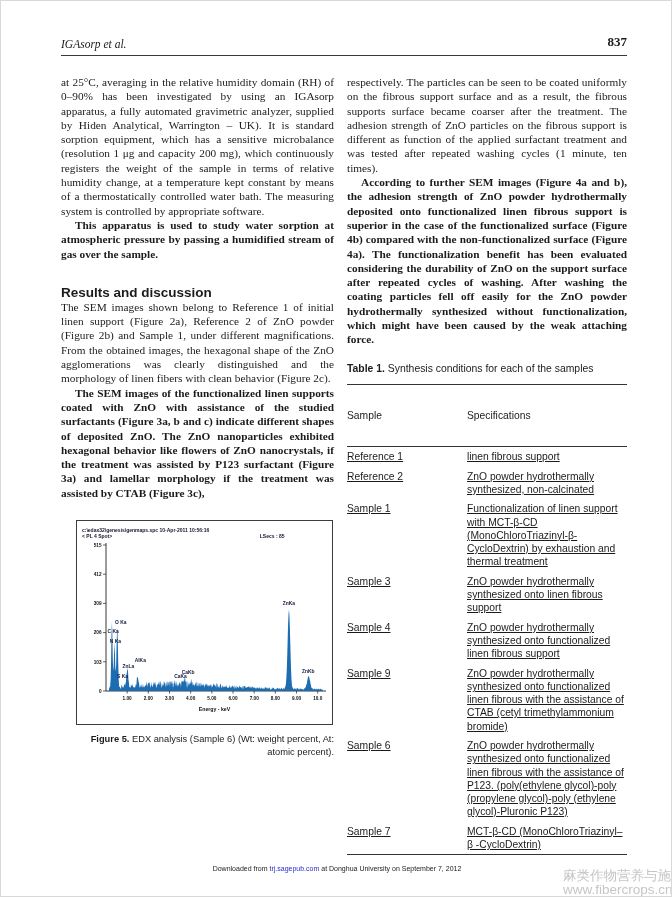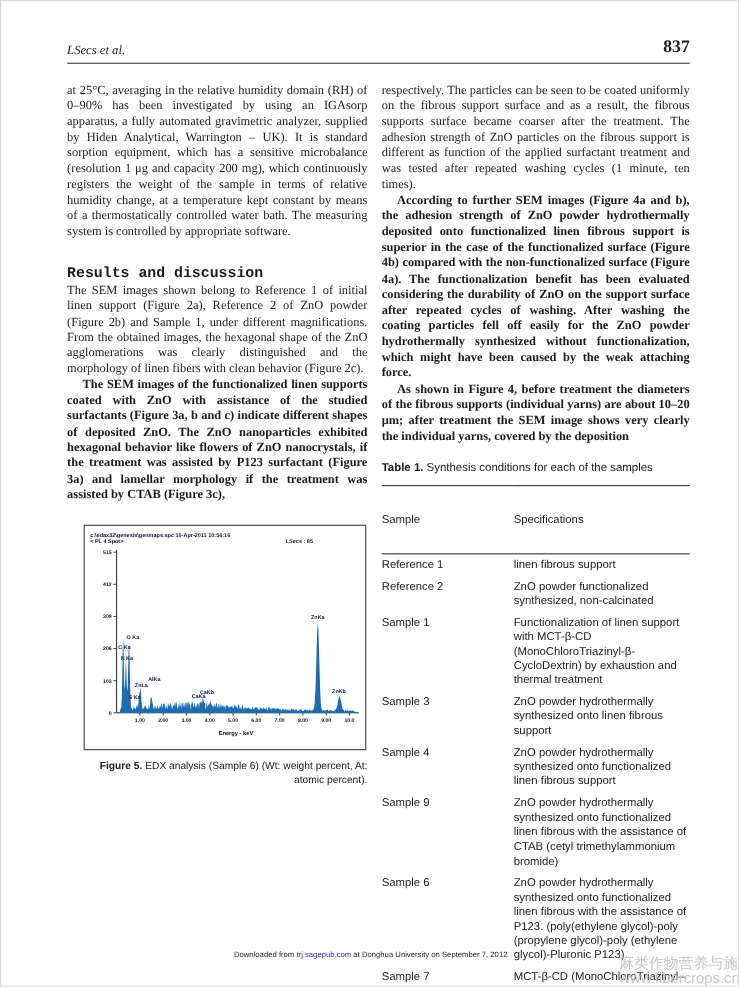--- a/index.html
+++ b/index.html
@@ -4,28 +4,28 @@
 <style>
   html,body{margin:0;padding:0;background:#f2f2f2;}
   .page{position:relative;width:672px;height:897px;background:#ffffff;margin:0 auto;
         overflow:hidden;border:1px solid #d8d8d8;box-sizing:border-box;
         font-family:"Liberation Serif",serif;color:#1b1b1b;}
   
   .header{position:absolute;top:33px;left:60px;width:566px;display:flex;
           justify-content:space-between;align-items:flex-end;
           border-bottom:1.4px solid #3a3a3a;padding-bottom:5px;}
   .running-head{font-style:italic;font-size:11.5px;}
-  .page-number{font-size:16px;font-weight:bold;}
+  .page-number{font-size:13px;font-weight:bold;}
   
   .columns{position:absolute;top:74px;left:60px;width:566px;display:flex;gap:13px;}
   .col-left{width:273px;}
   .col-right{width:280px;}
   p.body{font-size:11.3px;line-height:14.3px;text-align:justify;margin:0;}
   p.indent{text-indent:14px;font-weight:bold;}
-  .section-heading{font-family:Liberation Mono, monospace;font-weight:bold;
+  .section-heading{font-family:Liberation Sans, sans-serif;font-weight:bold;
                    font-size:13.5px;margin:24px 0 0 0;}
   .subsection-heading{font-family:"Liberation Sans",sans-serif;font-style:italic;
                       font-size:12.3px;margin:10px 0 0 0;font-weight:normal;}
   .after-sub{margin-top:10px;}
   
   .figure-frame{margin:20px 0 0 15px;width:257px;height:205px;border:1px solid #3c3c3c;
                 box-sizing:border-box;background:#fff;padding:6px 3px 2px 5px;}
   .fig-head{font-family:"Liberation Sans",sans-serif;font-size:5px;font-weight:bold;
             color:#15152e;line-height:6px;}
   .fig-head-row2{display:flex;width:82%;justify-content:space-between;}
@@ -33,45 +33,46 @@
                   line-height:12.6px;margin-top:8px;text-align:right;}
   .figure-caption b{font-weight:bold;}
   
   .table-block{margin-top:15px;font-family:"Liberation Sans",sans-serif;}
   .table-title{font-size:10.4px;margin:0 0 9px 0;line-height:13px;}
   .table-title b{font-weight:bold;}
   table.data{width:100%;border-collapse:collapse;font-size:10.3px;line-height:13.2px;
              border-bottom:1px solid #333;}
   table.data th{border-top:1px solid #333;border-bottom:1px solid #333;text-align:left;
                 font-weight:normal;padding:24px 0;}
-  table.data td{vertical-align:top;padding:3.2px 0;}
+  table.data td{vertical-align:top;padding:3.2px 0;text-decoration:underline;}
   table.data td:first-child, table.data th:first-child{width:112px;padding-right:8px;}
   
   .footer{position:absolute;top:864px;left:0;width:672px;text-align:center;
           font-family:"Liberation Sans",sans-serif;font-size:7px;color:#222;}
   .footer a{color:#2a2acc;text-decoration:none;}
   
   .watermark{position:absolute;left:562px;top:868px;font-family:"Liberation Sans",sans-serif;
              font-size:13.5px;line-height:13.5px;color:#c6c6c6;white-space:nowrap;}
   svg text{font-family:"Liberation Sans",sans-serif;}
 </style>
 </head>
 <body>
 
 <div class="page">
 
   <div class="header">
-    <span class="running-head">LSecs et al.</span>
+    <span class="running-head">IGAsorp et al.</span>
     <span class="page-number">837</span>
   </div>
 
   <div class="columns">
 
     <div class="col-left">
       <p class="body">at 25°C, averaging in the relative humidity domain (RH) of 0–90% has been investigated by using an IGAsorp apparatus, a fully automated gravimetric analyzer, supplied by Hiden Analytical, Warrington – UK). It is standard sorption equipment, which has a sensitive microbalance (resolution 1 μg and capacity 200 mg), which continuously registers the weight of the sample in terms of relative humidity change, at a temperature kept constant by means of a thermostatically controlled water bath. The measuring system is controlled by appropriate software.</p>
+      <p class="body indent">This apparatus is used to study water sorption at atmospheric pressure by passing a humidified stream of gas over the sample.</p>
       <h2 class="section-heading">Results and discussion</h2>
       <p class="body after-sub">The SEM images shown belong to Reference 1 of initial linen support (Figure 2a), Reference 2 of ZnO powder (Figure 2b) and Sample 1, under different magnifications. From the obtained images, the hexagonal shape of the ZnO agglomerations was clearly distinguished and the morphology of linen fibers with clean behavior (Figure 2c).</p>
       <p class="body indent">The SEM images of the functionalized linen supports coated with ZnO with assistance of the studied surfactants (Figure 3a, b and c) indicate different shapes of deposited ZnO. The ZnO nanoparticles exhibited hexagonal behavior like flowers of ZnO nanocrystals, if the treatment was assisted by P123 surfactant (Figure 3a) and lamellar morphology if the treatment was assisted by CTAB (Figure 3c),</p>
 
       <div class="figure-frame">
         <div class="fig-head">c:\edax32\genesis\genmaps.spc  10-Apr-2011 10:56:16</div>
         <div class="fig-head fig-head-row2">
           <span>&lt; PL  4 Spot&gt;</span>
           <span>LSecs : 85</span>
         </div>
@@ -124,39 +125,38 @@
             <text x="226.18048780487806" y="134.42330097087378" text-anchor="middle" font-size="4.9" font-weight="bold" fill="#101a3e">ZnKb</text>
           </svg>
       </div>
 
       <p class="figure-caption"><b>Figure 5.</b><span> EDX analysis (Sample 6) (Wt: weight percent, At: atomic percent).</span></p>
     </div>
 
     <div class="col-right">
       <p class="body">respectively. The particles can be seen to be coated uniformly on the fibrous support surface and as a result, the fibrous supports surface became coarser after the treatment. The adhesion strength of ZnO particles on the fibrous support is different as function of the applied surfactant treatment and was tested after repeated washing cycles (1 minute, ten times).</p>
       <p class="body indent">According to further SEM images (Figure 4a and b), the adhesion strength of ZnO powder hydrothermally deposited onto functionalized linen fibrous support is superior in the case of the functionalized surface (Figure 4b) compared with the non-functionalized surface (Figure 4a). The functionalization benefit has been evaluated considering the durability of ZnO on the support surface after repeated cycles of washing. After washing the coating particles fell off easily for the ZnO powder hydrothermally synthesized without functionalization, which might have been caused by the weak attaching force.</p>
-      <p class="body indent">As shown in Figure 4, before treatment the diameters of the fibrous supports (individual yarns) are about 10–20 μm; after treatment the SEM image shows very clearly the individual yarns, covered by the deposition</p>
 
       <div class="table-block">
         <p class="table-title"><b>Table 1.</b><span> Synthesis conditions for each of the samples</span></p>
         <table class="data">
           <thead>
             <tr>
               <th>Sample</th>
               <th>Specifications</th>
             </tr>
           </thead>
           <tbody>
               <tr>
                 <td>Reference 1</td>
                 <td>linen fibrous support</td>
               </tr>
               <tr>
                 <td>Reference 2</td>
-                <td>ZnO powder functionalized synthesized, non-calcinated</td>
+                <td>ZnO powder hydrothermally synthesized, non-calcinated</td>
               </tr>
               <tr>
                 <td>Sample 1</td>
                 <td>Functionalization of linen support with MCT-β-CD (MonoChloroTriazinyl-β-CycloDextrin) by exhaustion and thermal treatment</td>
               </tr>
               <tr>
                 <td>Sample 3</td>
                 <td>ZnO powder hydrothermally synthesized onto linen fibrous support</td>
               </tr>
               <tr>

